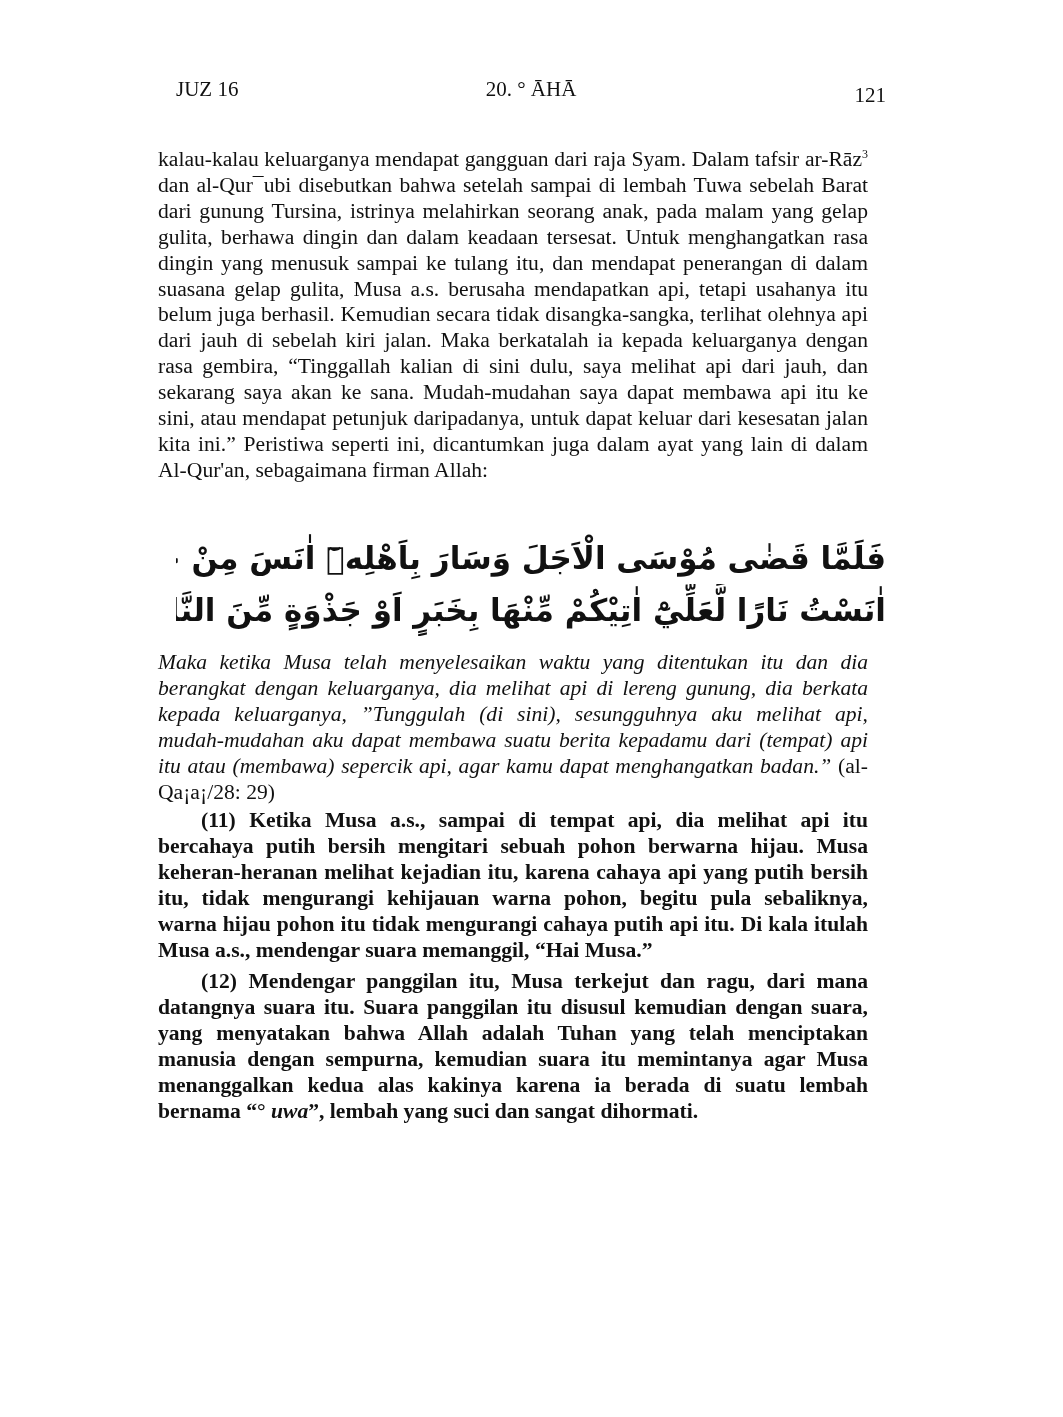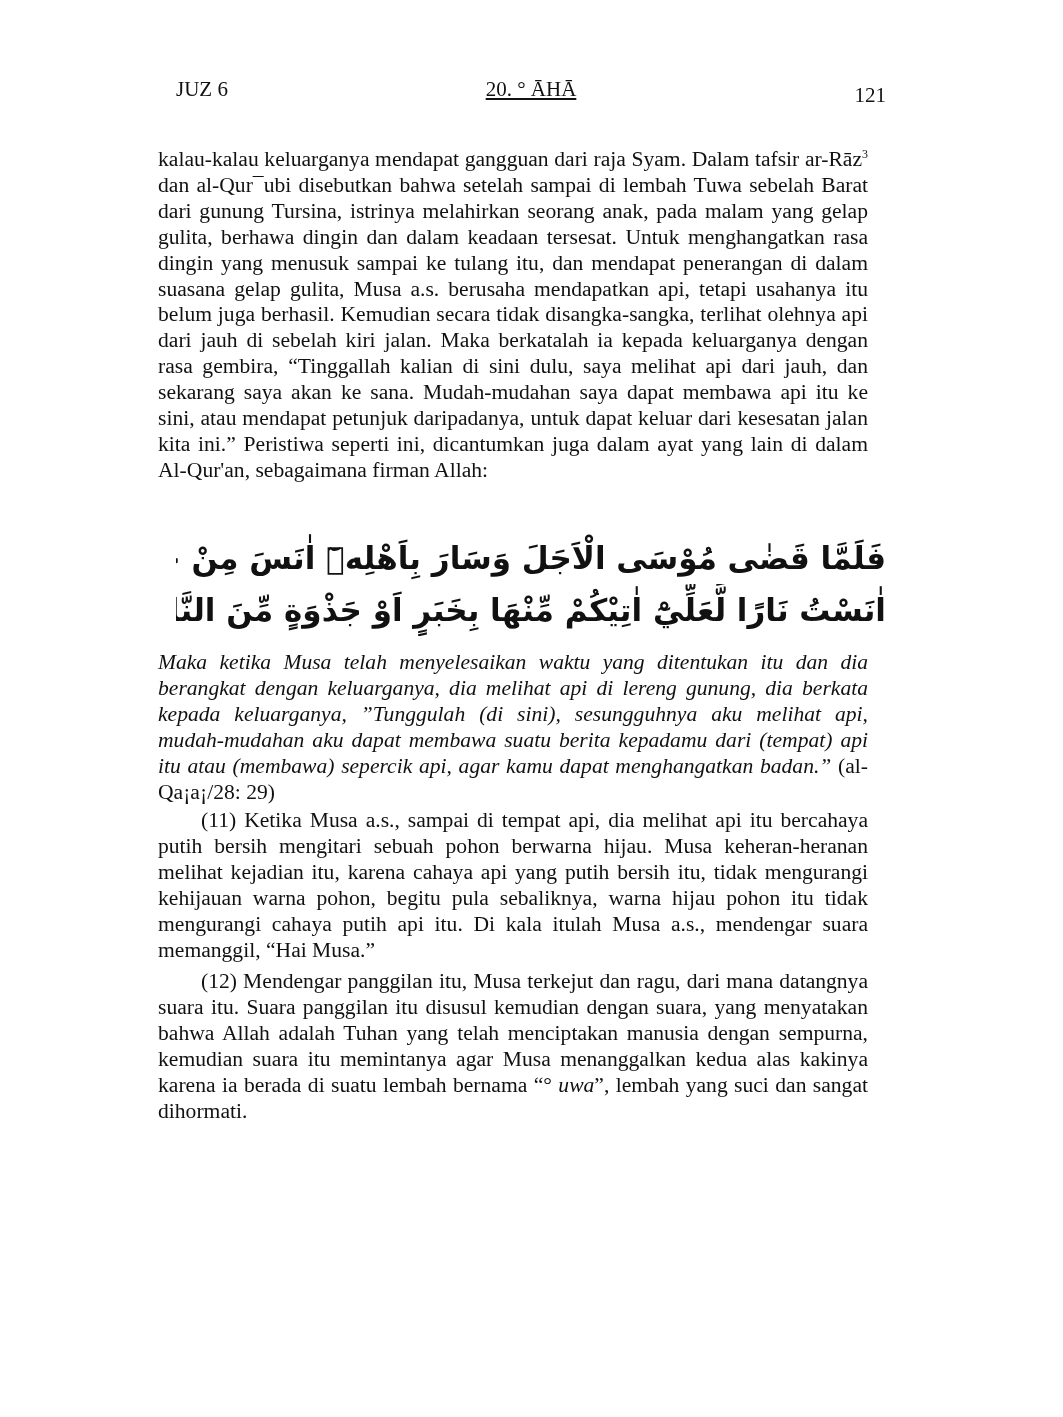--- a/index.html
+++ b/index.html
@@ -18,37 +18,37 @@
   .header {
     position: absolute;
     top: 74px;
     left: 176px;
     width: 710px;
     height: 30px;
     font-size: 21px;
     line-height: 30px;
   }
   .header .left { position: absolute; left: 0; top: 0; }
-  .header .center { position: absolute; left: 0; right: 0; top: 0; text-align: center; text-decoration: underline; }
+  .header .center { position: absolute; left: 0; right: 0; top: 0; text-align: center; }
   .header .right { position: absolute; right: 0; top: 6px; }
 
   .body-text {
     position: absolute;
     left: 158px;
     width: 710px;
     font-size: 21.6px;
     line-height: 25.9px;
     text-align: justify;
     text-align-last: left;
   }
   .body-text p {
     margin: 0;
     text-align: justify;
   }
-  .indent { text-indent: 43px; }
+  .indent { text-indent: 43px; font-weight: bold; }
   .para-gap { margin-top: 6px !important; }
 
   #block1 { top: 147px; }
 
   .arabic-block {
     position: absolute;
     left: 176px;
     top: 532px;
     width: 710px;
     height: 112px;
@@ -77,21 +77,21 @@
   sup.fn {
     font-size: 12px;
     vertical-align: super;
     line-height: 0;
   }
 </style>
 </head>
 <body>
 
 <div class="header">
-  <span class="left">JUZ 6</span>
+  <span class="left">JUZ 16</span>
   <span class="center">20. ° ĀHĀ</span>
   <span class="right">121</span>
 </div>
 
 <div class="body-text" id="block1">
   <p><span>kalau-kalau keluarganya mendapat gangguan dari raja Syam. Dalam tafsir ar-Rāz</span><sup class="fn">3</sup><span> dan al-Qur</span><span>¯</span><span>ubi disebutkan bahwa setelah sampai di lembah Tuwa sebelah Barat dari gunung Tursina, istrinya melahirkan seorang anak, pada malam yang gelap gulita, berhawa dingin dan dalam keadaan tersesat. Untuk menghangatkan rasa dingin yang menusuk sampai ke tulang itu, dan mendapat penerangan di dalam suasana gelap gulita, Musa a.s. berusaha mendapatkan api, tetapi usahanya itu belum juga berhasil. Kemudian secara tidak disangka-sangka, terlihat olehnya api dari jauh di sebelah kiri jalan. Maka berkatalah ia kepada keluarganya dengan rasa gembira, “Tinggallah kalian di sini dulu, saya melihat api dari jauh, dan sekarang saya akan ke sana. Mudah-mudahan saya dapat membawa api itu ke sini, atau mendapat petunjuk daripadanya, untuk dapat keluar dari kesesatan jalan kita ini.” Peristiwa seperti ini, dicantumkan juga dalam ayat yang lain di dalam Al-Qur'an, sebagaimana firman Allah:</span></p>
 </div>
 
 <div class="arabic-block">
   <span class="arabic-line">فَلَمَّا قَضٰى مُوْسَى الْاَجَلَ وَسَارَ بِاَهْلِهٖٓ اٰنَسَ مِنْ جَانِبِ الطُّوْرِ نَارًاۗ قَالَ لِاَهْلِهِ امْكُثُوْٓا اِنِّيْٓ</span>

